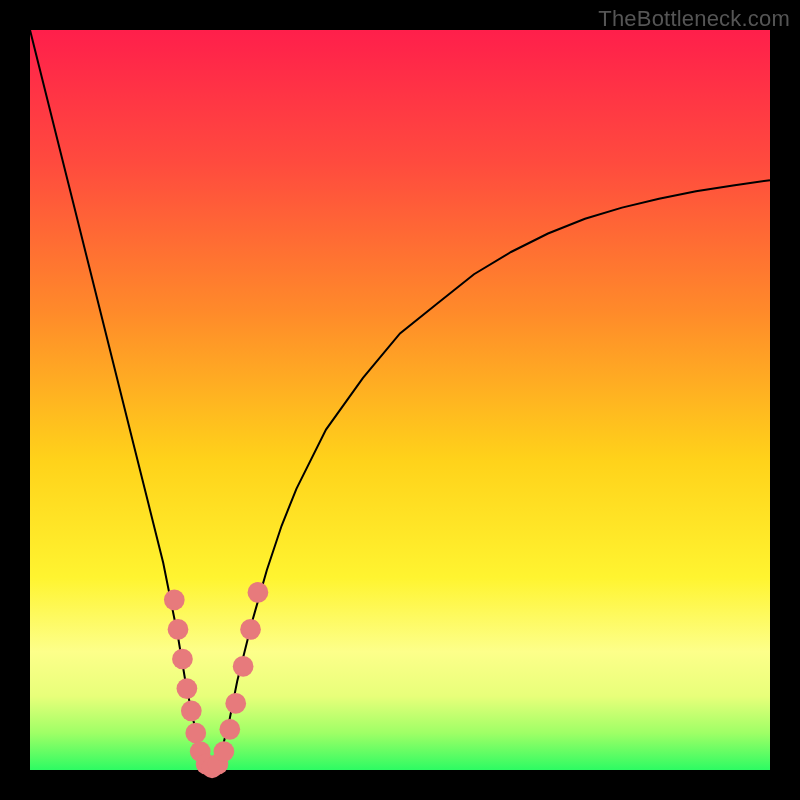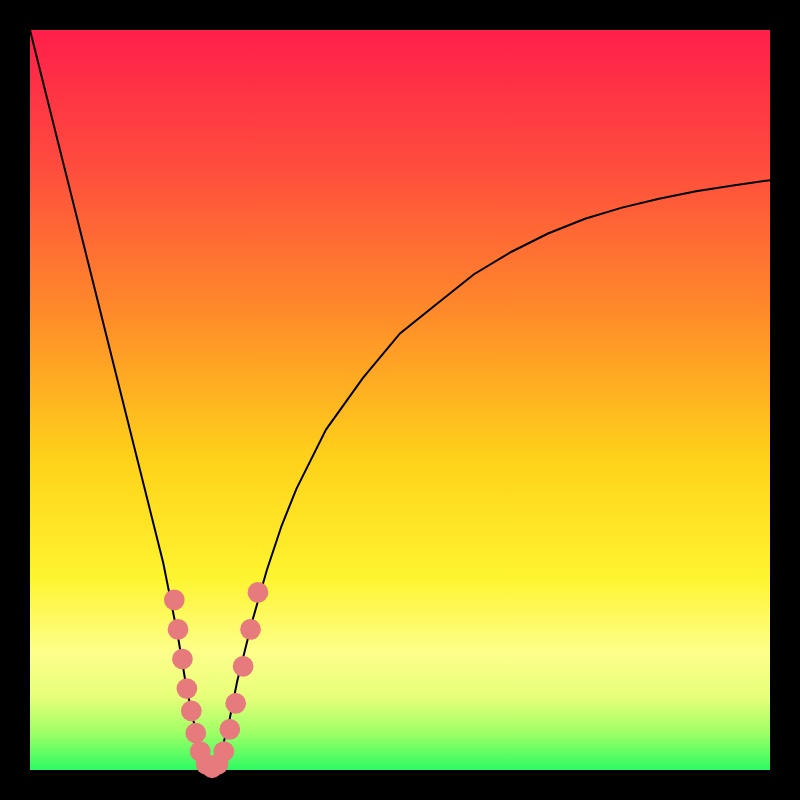--- a/index.html
+++ b/index.html
@@ -64,13 +64,14 @@
         <circle cx="24.600" cy="99.700" r="1.4" fill="#e77a7c" stroke="#e77a7c" stroke-width="0"></circle>
         <circle cx="25.400" cy="99.200" r="1.4" fill="#e77a7c" stroke="#e77a7c" stroke-width="0"></circle>
         <circle cx="26.200" cy="97.500" r="1.4" fill="#e77a7c" stroke="#e77a7c" stroke-width="0"></circle>
         <circle cx="27.000" cy="94.500" r="1.4" fill="#e77a7c" stroke="#e77a7c" stroke-width="0"></circle>
         <circle cx="27.800" cy="91.000" r="1.4" fill="#e77a7c" stroke="#e77a7c" stroke-width="0"></circle>
         <circle cx="28.800" cy="86.000" r="1.4" fill="#e77a7c" stroke="#e77a7c" stroke-width="0"></circle>
         <circle cx="29.800" cy="81.000" r="1.4" fill="#e77a7c" stroke="#e77a7c" stroke-width="0"></circle>
         <circle cx="30.800" cy="76.000" r="1.4" fill="#e77a7c" stroke="#e77a7c" stroke-width="0"></circle>
       </svg>
   </div>
+  <div class="watermark">TheBottleneck.com</div>
 </div>
 
 </body></html>

